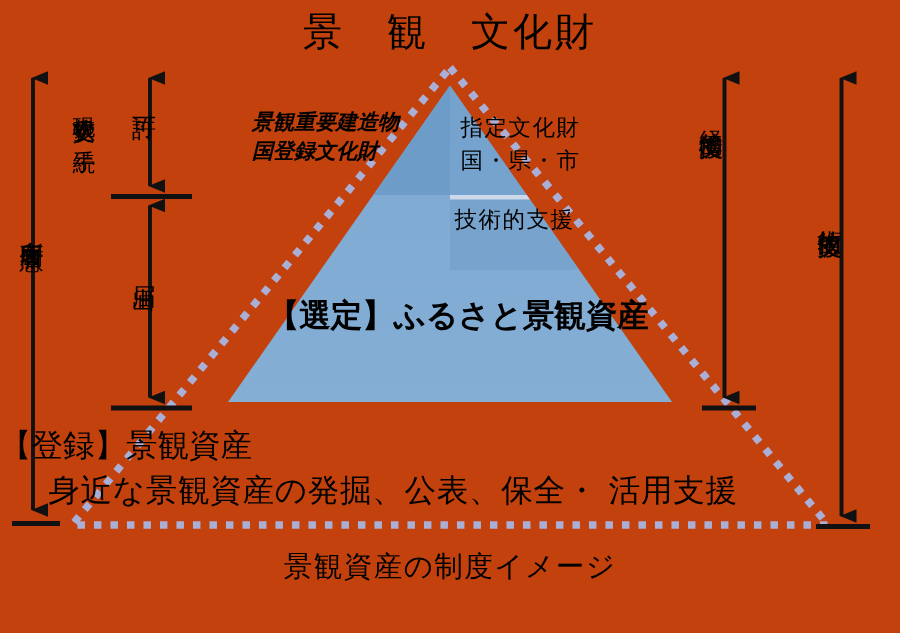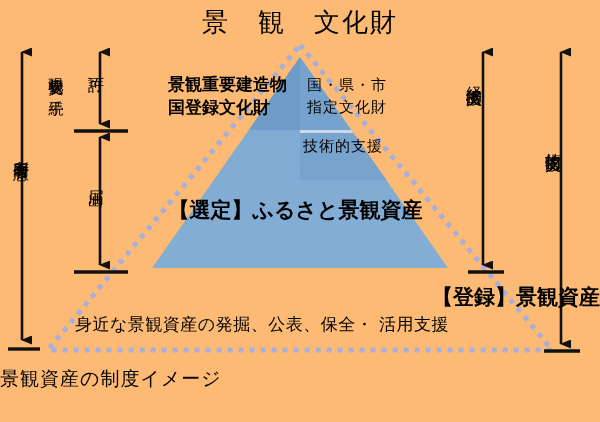--- a/index.html
+++ b/index.html
@@ -3,21 +3,21 @@
 <meta charset="utf-8">
 <style>
   html,body{margin:0;padding:0;background:#ffffff;}
   body{
     font-family:"DejaVu Sans","Liberation Sans",sans-serif;
     color:#000;
   }
   #stage{
     position:relative;
     width:600px;height:422px;
-    background:#fdba74;
+    background:#c2410c;
     overflow:hidden;
   }
   .abs{position:absolute;}
 
   
   .vtext{
     writing-mode:vertical-rl;
     text-orientation:upright;
     line-height:1.0;
     letter-spacing:1px;
@@ -32,67 +32,68 @@
   
   #title{
     left:0;top:8px;width:600px;
     text-align:center;
     font-size:26px;
     letter-spacing:2px;
     font-weight:400;
   }
   #caption{
     left:0;top:368px;width:600px;
-    text-align:left;
+    text-align:center;
     font-size:19px;
     letter-spacing:1px;
   }
 
   
   #lbl-heritage{
     left:168px;top:73px;
-    font-size:17px;
+    font-size:14px;
     font-weight:bold;
     line-height:1.35;
     letter-spacing:0px;
+    font-style:italic;
   }
   #lbl-designated{
     left:307px;top:75px;
     font-size:15px;
     line-height:1.45;
     letter-spacing:1px;
   }
   #lbl-registered-cp{
     left:303px;top:138px;
     font-size:15px;
     letter-spacing:1px;
   }
   #lbl-select-title{
-    left:0;top:198px;width:591px;
+    left:10px;top:198px;width:591px;
     text-align:center;
     font-size:21px;
     font-weight:bold;
     letter-spacing:0px;
   }
   #lbl-select-sub{
     left:0;top:229px;width:600px;
     text-align:center;
     font-size:14px;
     letter-spacing:0.5px;
   }
   #lbl-register-title{
     left:0;top:285px;width:600px;
-    text-align:right;
+    text-align:left;
     font-size:21px;
-    font-weight:bold;
+    font-weight:normal;
   }
   #lbl-register-sub{
     left:0;top:315px;width:524px;
     text-align:center;
-    font-size:17px;
+    font-size:21px;
     letter-spacing:0.5px;
   }
 
   
   #lbl-owner{left:13px;top:148px;font-size:16px;}
   #lbl-procedure{left:48px;top:66px;font-size:15px;}
   #lbl-permit{left:88px;top:64px;font-size:16px;}
   #lbl-notify{left:88px;top:178px;font-size:16px;}
   #lbl-economic{left:466px;top:74px;font-size:16px;}
   #lbl-technical{left:545px;top:140px;font-size:16px;}
@@ -167,22 +168,22 @@
   </svg>
 
   <div class="abs htext" id="title">景　観　文化財</div>
 
   <div class="abs htext bold" id="lbl-heritage">
     <div>景観重要建造物</div>
     <div>国登録文化財</div>
   </div>
 
   <div class="abs htext" id="lbl-designated">
+    <div>指定文化財</div>
     <div>国・県・市</div>
-    <div>指定文化財</div>
   </div>
 
   <div class="abs htext" id="lbl-registered-cp">技術的支援</div>
 
   <div class="abs htext" id="lbl-select-title">【選定】ふるさと景観資産</div>
 
   <div class="abs htext" id="lbl-register-title">【登録】景観資産</div>
   <div class="abs htext" id="lbl-register-sub">身近な景観資産の発掘、公表、保全・ 活用支援</div>
 
   <div class="abs vtext" id="lbl-owner">所有者同意</div>

